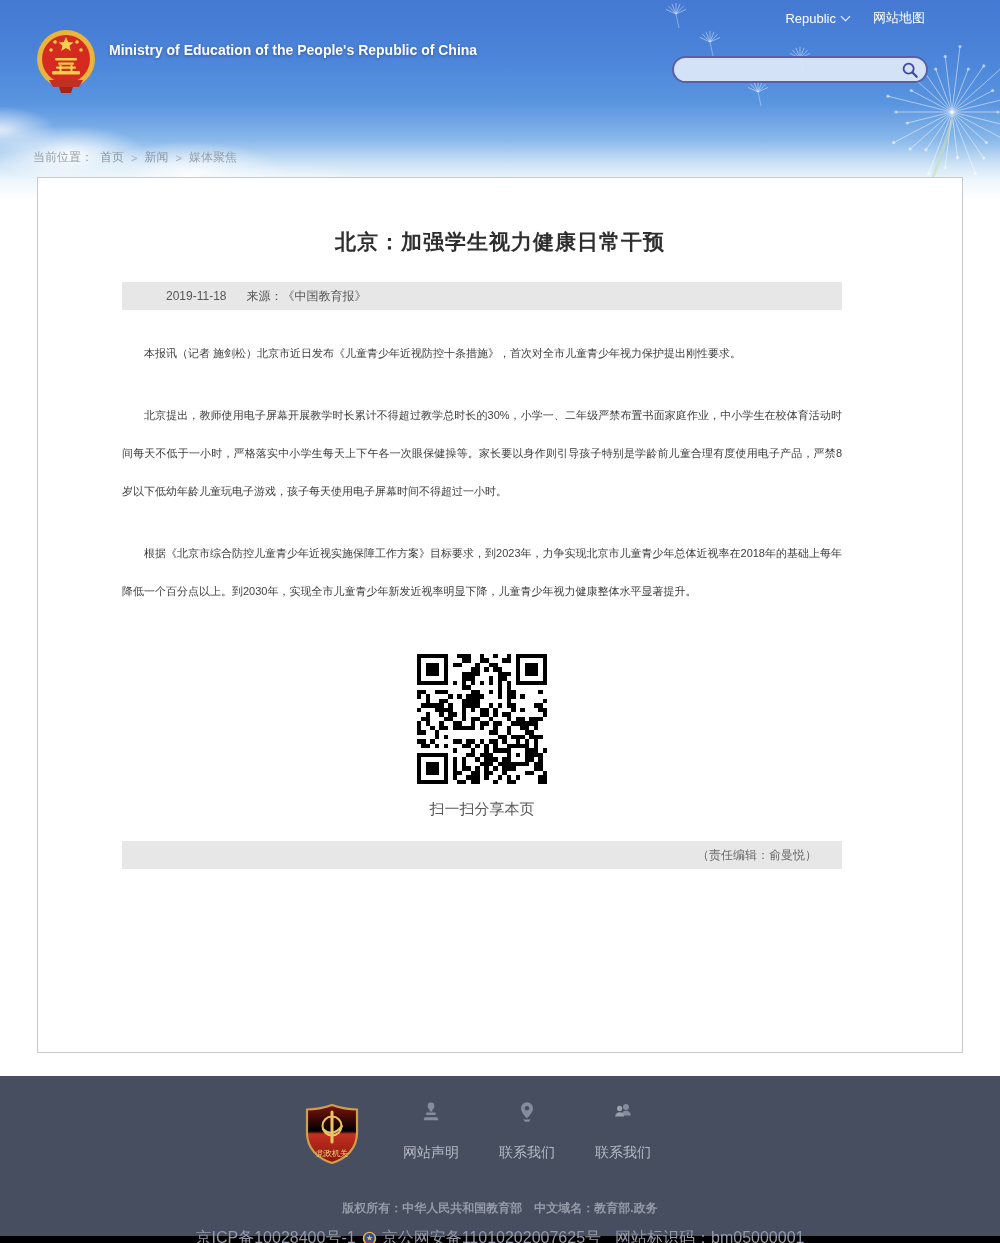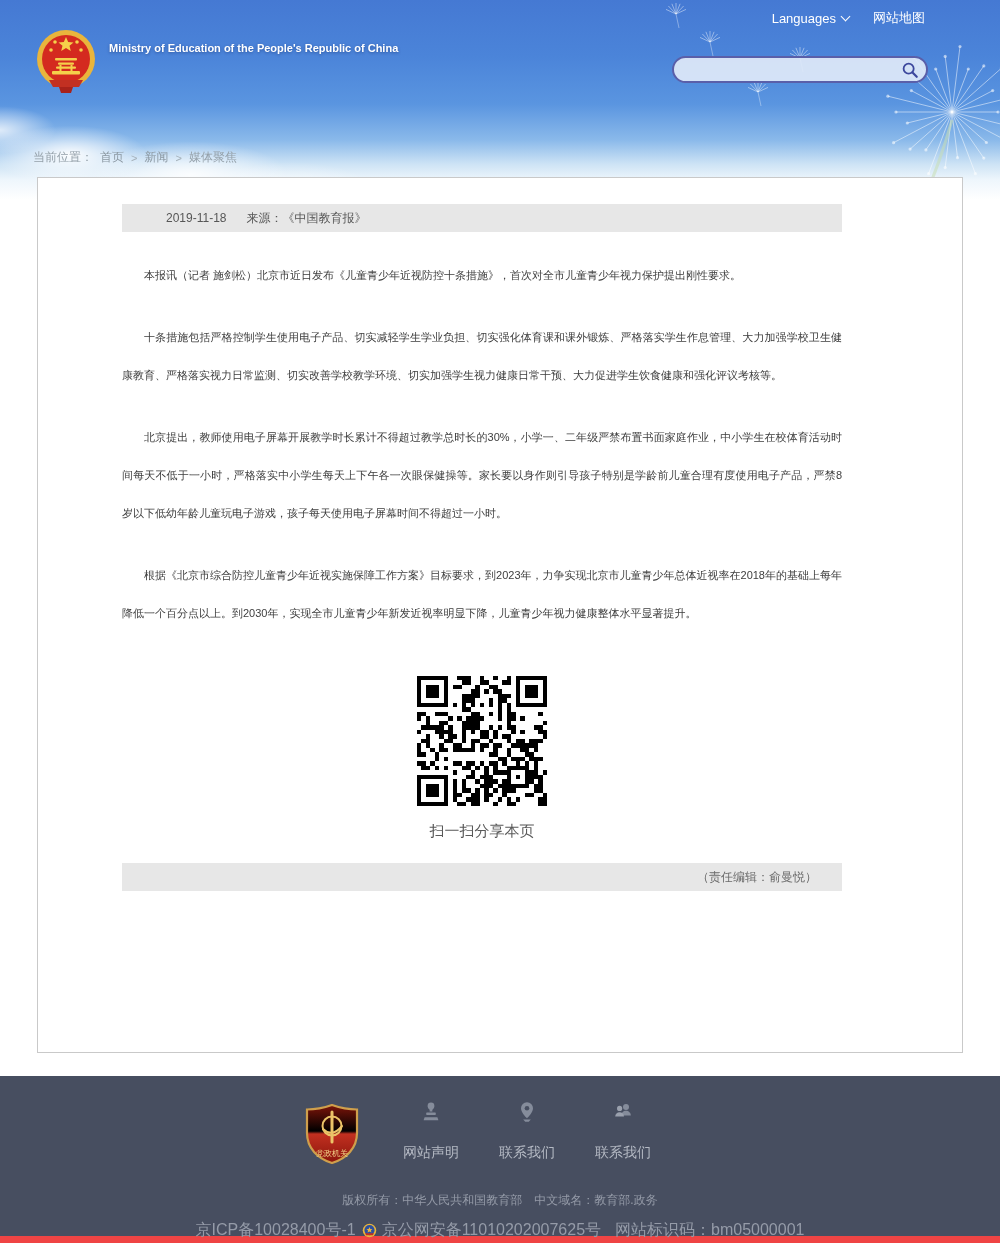--- a/index.html
+++ b/index.html
@@ -29,21 +29,21 @@
   .dandelion { position:absolute; right:0; top:0; pointer-events:none; }
 
   .brand { position:absolute; left:35px; top:28px; display:flex; cursor:pointer; }
   .emblem { width:62px; height:72px; flex:0 0 auto; }
   .brand-text { margin-left:12px; padding-top:8px; }
   .site-title {
     color:#fff; font-size:34px; font-weight:bold; letter-spacing:3px;
     text-shadow:0 2px 4px rgba(10,30,90,.45); line-height:1.1; white-space:nowrap;
   }
   .site-subtitle {
-    color:#fff; font-size:11px; font-weight:bold; margin-top:6px;
+    color:#fff; font-size:14px; font-weight:bold; margin-top:6px;
     text-shadow:0 1px 3px rgba(10,30,90,.45); white-space:nowrap;
   }
 
   .top-links {
     position:absolute; top:9px; right:75px; display:flex; gap:24px; align-items:center;
     color:#fff; font-size:13px;
   }
   .top-link { display:flex; align-items:center; gap:6px; cursor:pointer; }
   .chev { width:7px; height:7px; border-right:1.5px solid #fff; border-bottom:1.5px solid #fff;
     transform:rotate(45deg); margin-top:-3px; }
@@ -86,35 +86,35 @@
   .qr-svg { width:130px; height:130px; display:inline-block; }
   .qr-caption { margin-top:12px; font-size:15px; color:#595959; }
   .editor-bar {
     margin-top:22px; height:28px; background:#e7e7e7; display:flex; align-items:center;
     justify-content:flex-end; padding-right:25px; font-size:12px; color:#6a6a6a;
   }
 
   
   .footer {
     margin-top:23px; height:167px; background:#474e60; position:relative;
-    border-bottom:7px solid #ef4444;
+    border-bottom:7px solid #000000;
   }
   .footer-nav {
     display:flex; justify-content:center; align-items:flex-end;
     padding-top:24px; transform:translateX(-15px);
   }
   .gov-badge { width:56px; height:60px; cursor:pointer; margin-right:28px; }
   .f-item {
     width:86px; display:flex; flex-direction:column; align-items:center; gap:20px;
     cursor:pointer; padding-bottom:2px;
   }
   .f-item + .f-item { margin-left:10px; }
   .f-icon { width:24px; height:24px; }
   .f-label { font-size:14px; color:#b5bac4; white-space:nowrap; }
-  .copy-line1 { margin-top:28px; text-align:center; font-size:12px; color:#959ba8; }
+  .copy-line1 { margin-top:36px; text-align:center; font-size:12px; color:#959ba8;font-weight:bold; }
   .copy-line2 {
     margin-top:11px; display:flex; justify-content:center; align-items:center; gap:6px;
     font-size:16px; color:#959ba8;
   }
   .police-icon { width:15px; height:15px; }
   .copy-seg { white-space:nowrap; }
   .security-link { display:flex; align-items:center; gap:5px; color:#959ba8; text-decoration:none; cursor:pointer; }
 </style>
 </head>
 <body>
@@ -229,21 +229,21 @@
       <path d="M14 52 h34 l-4 7 h-26 z" fill="#c23022"></path>
       <path d="M24 59 h14 l-2 6 h-10 z" fill="#a8221a"></path>
     </svg>
     <div class="brand-text">
       <div class="site-subtitle">Ministry of Education of the People's Republic of China</div>
     </div>
   </div>
 
   <div class="top-links">
     <div class="top-link">
-      <span>Languages</span>
+      <span>Republic</span>
       <span class="chev"></span>
     </div>
     <div class="top-link">
       <span>网站地图</span>
     </div>
   </div>
 
   <div class="search-box">
     <input class="search-input" type="text" placeholder="" style="">
     <button class="search-btn">
@@ -258,31 +258,31 @@
     <span>当前位置：</span>
     <a>首页</a>
     <span class="crumb-sep">&gt;</span>
     <a>新闻</a>
     <span class="crumb-sep">&gt;</span>
     <span>媒体聚焦</span>
   </div>
 </div>
 
 <div class="content-wrap">
+  <h1 class="article-title">北京：加强学生视力健康日常干预</h1>
 
   <div class="article-col">
     <div class="meta-bar">
       <span>2019-11-18</span>
       <span class="meta-source">
         <span>来源：</span><span>《中国教育报》</span>
       </span>
     </div>
 
     <p>本报讯（记者 施剑松）北京市近日发布《儿童青少年近视防控十条措施》，首次对全市儿童青少年视力保护提出刚性要求。</p>
-    <p>十条措施包括严格控制学生使用电子产品、切实减轻学生学业负担、切实强化体育课和课外锻炼、严格落实学生作息管理、大力加强学校卫生健康教育、严格落实视力日常监测、切实改善学校教学环境、切实加强学生视力健康日常干预、大力促进学生饮食健康和强化评议考核等。</p>
     <p>北京提出，教师使用电子屏幕开展教学时长累计不得超过教学总时长的30%，小学一、二年级严禁布置书面家庭作业，中小学生在校体育活动时间每天不低于一小时，严格落实中小学生每天上下午各一次眼保健操等。家长要以身作则引导孩子特别是学龄前儿童合理有度使用电子产品，严禁8岁以下低幼年龄儿童玩电子游戏，孩子每天使用电子屏幕时间不得超过一小时。</p>
     <p>根据《北京市综合防控儿童青少年近视实施保障工作方案》目标要求，到2023年，力争实现北京市儿童青少年总体近视率在2018年的基础上每年降低一个百分点以上。到2030年，实现全市儿童青少年新发近视率明显下降，儿童青少年视力健康整体水平显著提升。</p>
 
     <div class="qr-block">
       <svg id="qr" class="qr-svg" viewBox="0 0 29 29" shape-rendering="crispEdges">
           <rect x="0" y="0" width="29" height="29" fill="#fff"></rect>
           <rect x="0" y="0" width="1" height="1" fill="#000"></rect>
           <rect x="1" y="0" width="1" height="1" fill="#000"></rect>
           <rect x="2" y="0" width="1" height="1" fill="#000"></rect>
           <rect x="3" y="0" width="1" height="1" fill="#000"></rect>

